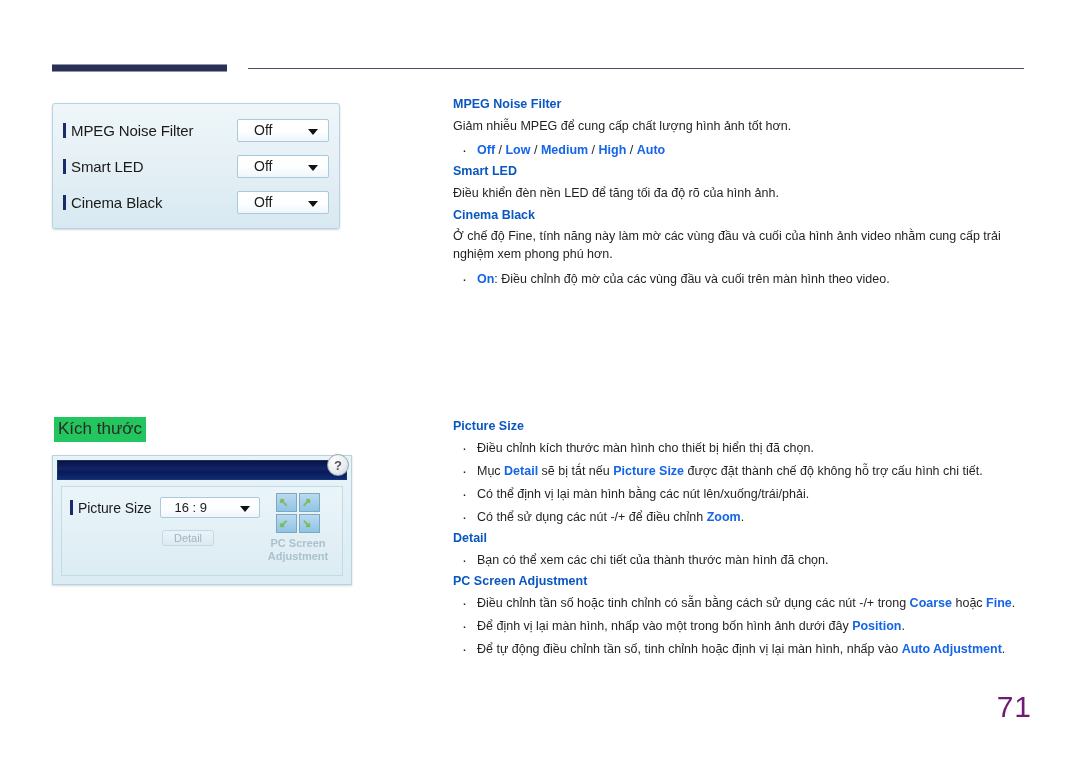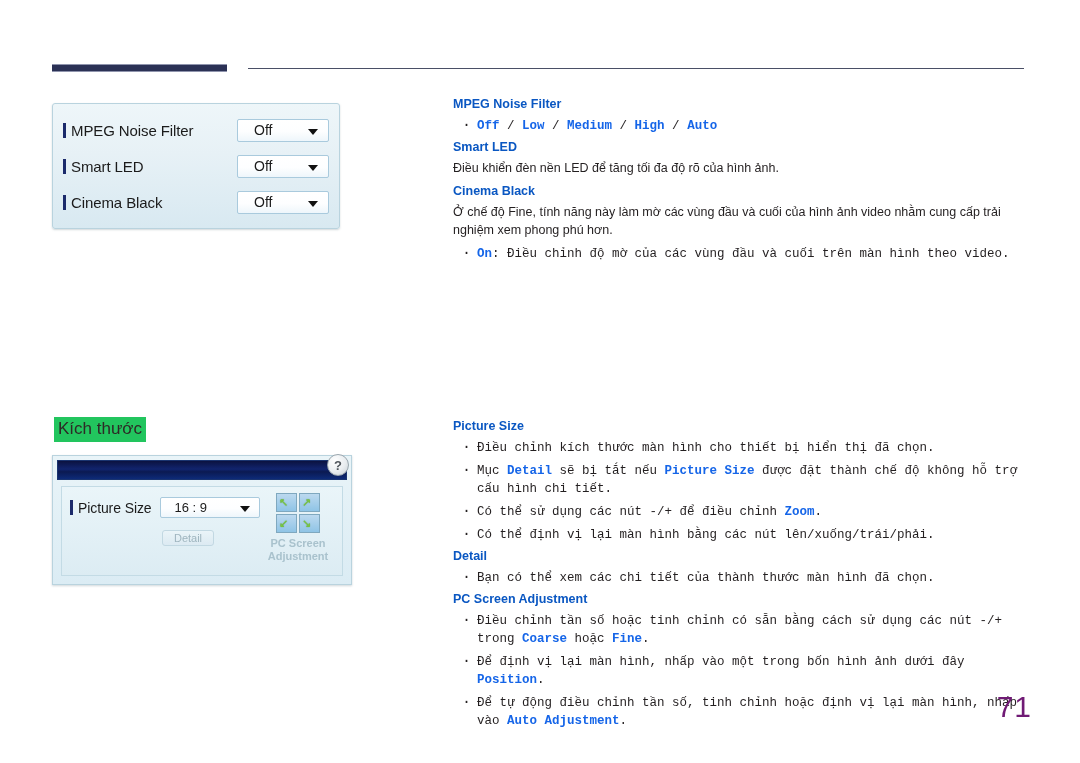--- a/index.html
+++ b/index.html
@@ -261,21 +261,20 @@
     margin: 0 0 4px 0;
     padding: 0;
   }
   ul.doc-list li {
     position: relative;
     padding-left: 24px;
     font-size: 12.5px;
     color: #231f20;
     line-height: 1.45;
     margin-bottom: 5px;
-    font-family: Liberation Mono, monospace;
   }
   ul.doc-list li::before {
     content: "·";
     position: absolute;
     left: 9px;
     top: -2px;
     color: #231f20;
     font-size: 15px;
   }
   .hl { color: #1565e8; font-weight: bold; }
@@ -338,20 +337,21 @@
       <span class="val">Off</span>
       <span class="caret"></span>
     </div>
   </div>
 
 </div>
 
 <div id="doc-column">
 
   <div class="doc-heading">MPEG Noise Filter</div>
+  <p class="doc-para">Giảm nhiễu MPEG để cung cấp chất lượng hình ảnh tốt hơn.</p>
   <ul class="doc-list">
     <li><span class="hl">Off</span> / <span class="hl">Low</span> / <span class="hl">Medium</span> / <span class="hl">High</span> / <span class="hl">Auto</span></li>
   </ul>
 
   <div class="doc-heading">Smart LED</div>
   <p class="doc-para">Điều khiển đèn nền LED để tăng tối đa độ rõ của hình ảnh.</p>
 
   <div class="doc-heading">Cinema Black</div>
   <p class="doc-para">Ở chế độ Fine, tính năng này làm mờ các vùng đầu và cuối của hình ảnh video nhằm cung cấp trải nghiệm xem phong phú hơn.</p>
   <ul class="doc-list">
@@ -401,22 +401,22 @@
 
   </div>
 </div>
 
 <div id="doc-column-2">
 
   <div class="doc-heading">Picture Size</div>
   <ul class="doc-list">
     <li><span>Điều chỉnh kích thước màn hình cho thiết bị hiển thị đã chọn.</span></li>
     <li><span>Mục </span><span class="hl">Detail</span><span> sẽ bị tắt nếu </span><span class="hl">Picture Size</span><span> được đặt thành chế độ không hỗ trợ cấu hình chi tiết.</span></li>
+    <li><span>Có thể định vị lại màn hình bằng các nút lên/xuống/trái/phải.</span></li>
     <li><span>Có thể sử dụng các nút -/+ để điều chỉnh </span><span class="hl">Zoom</span><span>.</span></li>
-    <li><span>Có thể định vị lại màn hình bằng các nút lên/xuống/trái/phải.</span></li>
   </ul>
 
   <div class="doc-heading">Detail</div>
   <ul class="doc-list">
     <li><span>Bạn có thể xem các chi tiết của thành thước màn hình đã chọn.</span></li>
   </ul>
 
   <div class="doc-heading">PC Screen Adjustment</div>
   <ul class="doc-list">
     <li><span>Điều chỉnh tần số hoặc tinh chỉnh có sẵn bằng cách sử dụng các nút -/+ trong </span><span class="hl">Coarse</span><span> hoặc </span><span class="hl">Fine</span><span>.</span></li>

